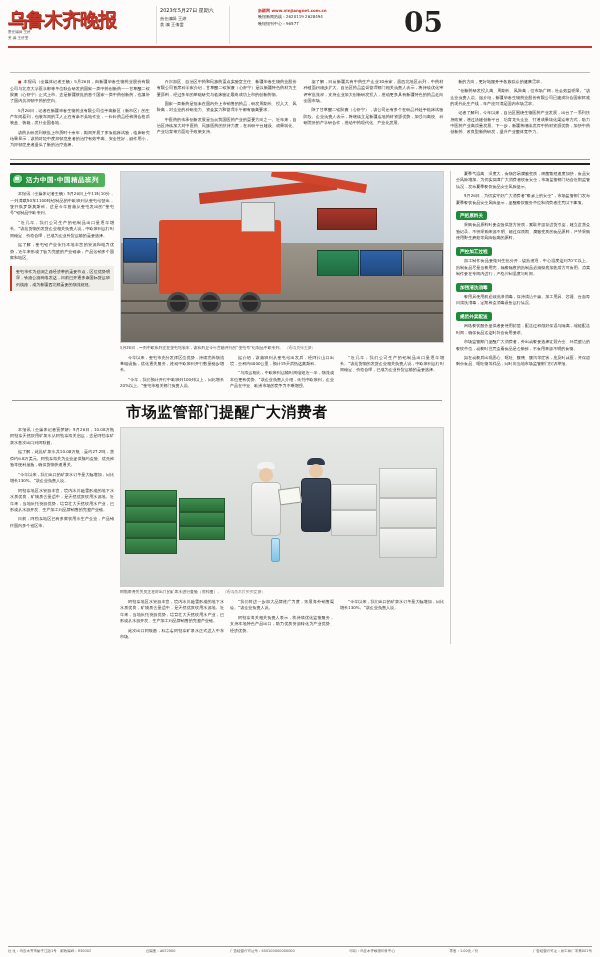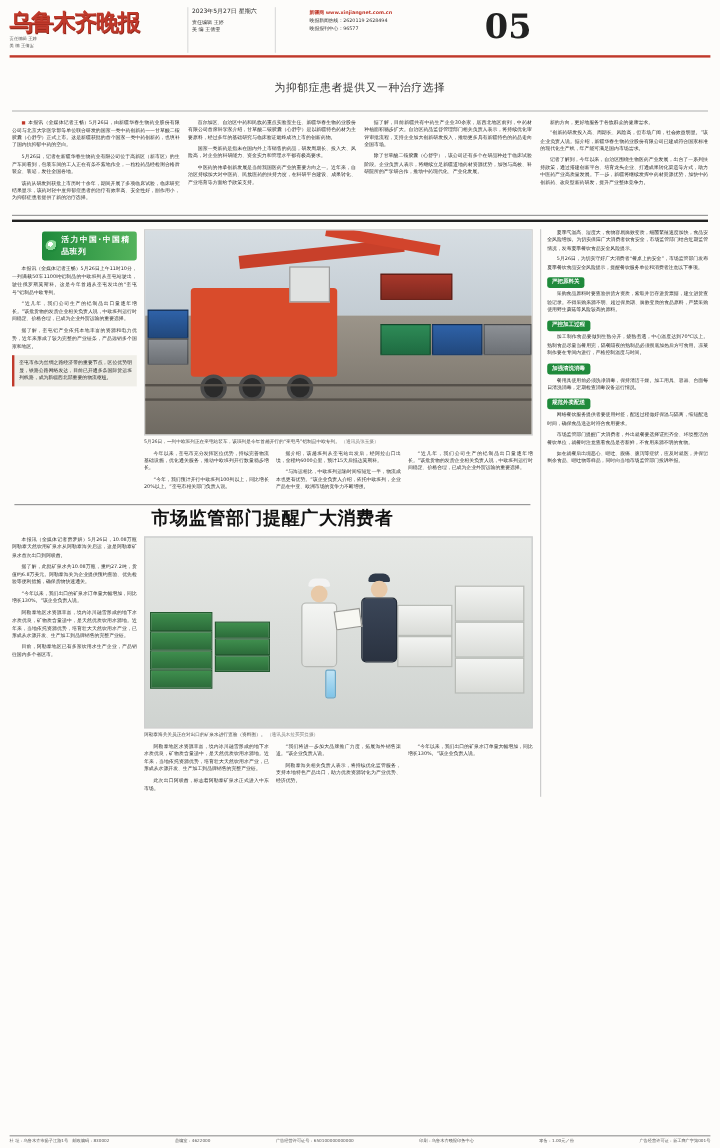--- a/index.html
+++ b/index.html
@@ -62,21 +62,21 @@
   .sec-head {
     font-family:"DejaVu Serif", serif; font-weight:bold; font-size:15.5px;
     text-align:center; letter-spacing:0.5px; color:#111; margin:2px 0 5px;
   }
   .sec-head.small { font-size:15px; }
 
   .badge-row { display:flex; align-items:center; gap:4px; margin:2px 0 4px; }
   .badge {
     background:linear-gradient(90deg,#1f8a3b,#54b35c);
     color:#fff; font-size:6.5px; font-weight:bold; padding:2px 6px 2px 16px;
-    border-radius:2px; position:relative; letter-spacing:0.5px;margin-left:25px;
+    border-radius:2px; position:relative; letter-spacing:0.5px;
   }
   .badge::before {
     content:""; position:absolute; left:3px; top:50%; transform:translateY(-50%);
     width:10px; height:10px; border-radius:50%;
     background:radial-gradient(circle at 40% 35%, #fff 0 2px, #8ed89a 2px 5px, #1f8a3b 5px);
   }
 
   .art-flex { display:flex; gap:6px; }
   .col-narrow { width:104px; font-size:4.05px; line-height:1.6; text-align:justify; color:#2b2b2b; }
   .col-narrow p { margin:0 0 3px; text-indent:8px; }
@@ -170,21 +170,20 @@
     </div>
     <div class="info-col">
       <div class="hl">新疆网 www.xinjiangnet.com.cn</div>
       <div>晚报新闻热线：2620119  2628494</div>
       <div>晚报报刊中心：96577</div>
     </div>
     <div class="pageno">05</div>
   </div>
 
   <div class="headline-wrap">
-    <div class="subhead">为抑郁症患者提供又一种治疗选择</div>
   </div>
   <div class="hr-thin"></div>
 
   <div class="top-cols">
     <div class="tcol">
       <p class="lead-dot">本报讯（全媒体记者王畅）5月26日，由新疆华春生物药业股份有限公司与北京大学医学部等单位联合研发的国家一类中药创新药——甘草酸二铵胶囊（心舒宁）正式上市。这是新疆获批的首个国家一类中药创新药，也填补了国内抗抑郁中药的空白。</p>
       <p>5月26日，记者在新疆华春生物药业有限公司位于高新区（新市区）的生产车间看到，包装车间的工人正在有条不紊地作业，一粒粒药品经检测合格后装盒、装箱，发往全国各地。</p>
       <p>该药从研发到获批上市历时十余年，期间开展了多项临床试验，临床研究结果显示，该药对轻中度抑郁症患者的治疗有效率高、安全性好，副作用小，为抑郁症患者提供了新的治疗选择。</p>
     </div>
     <div class="tcol">

